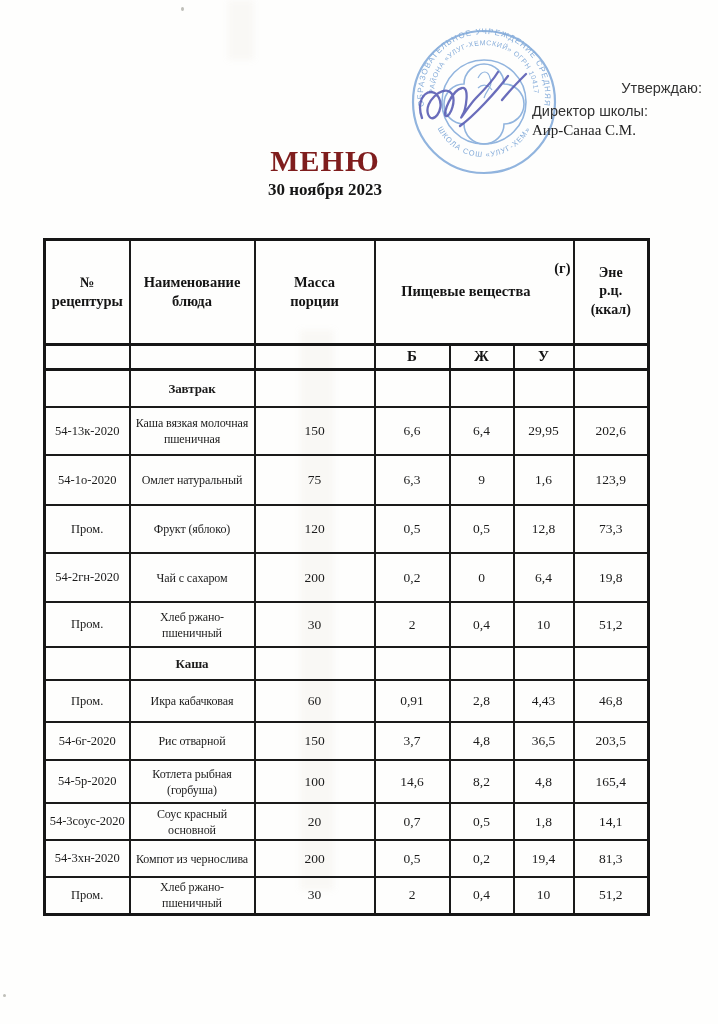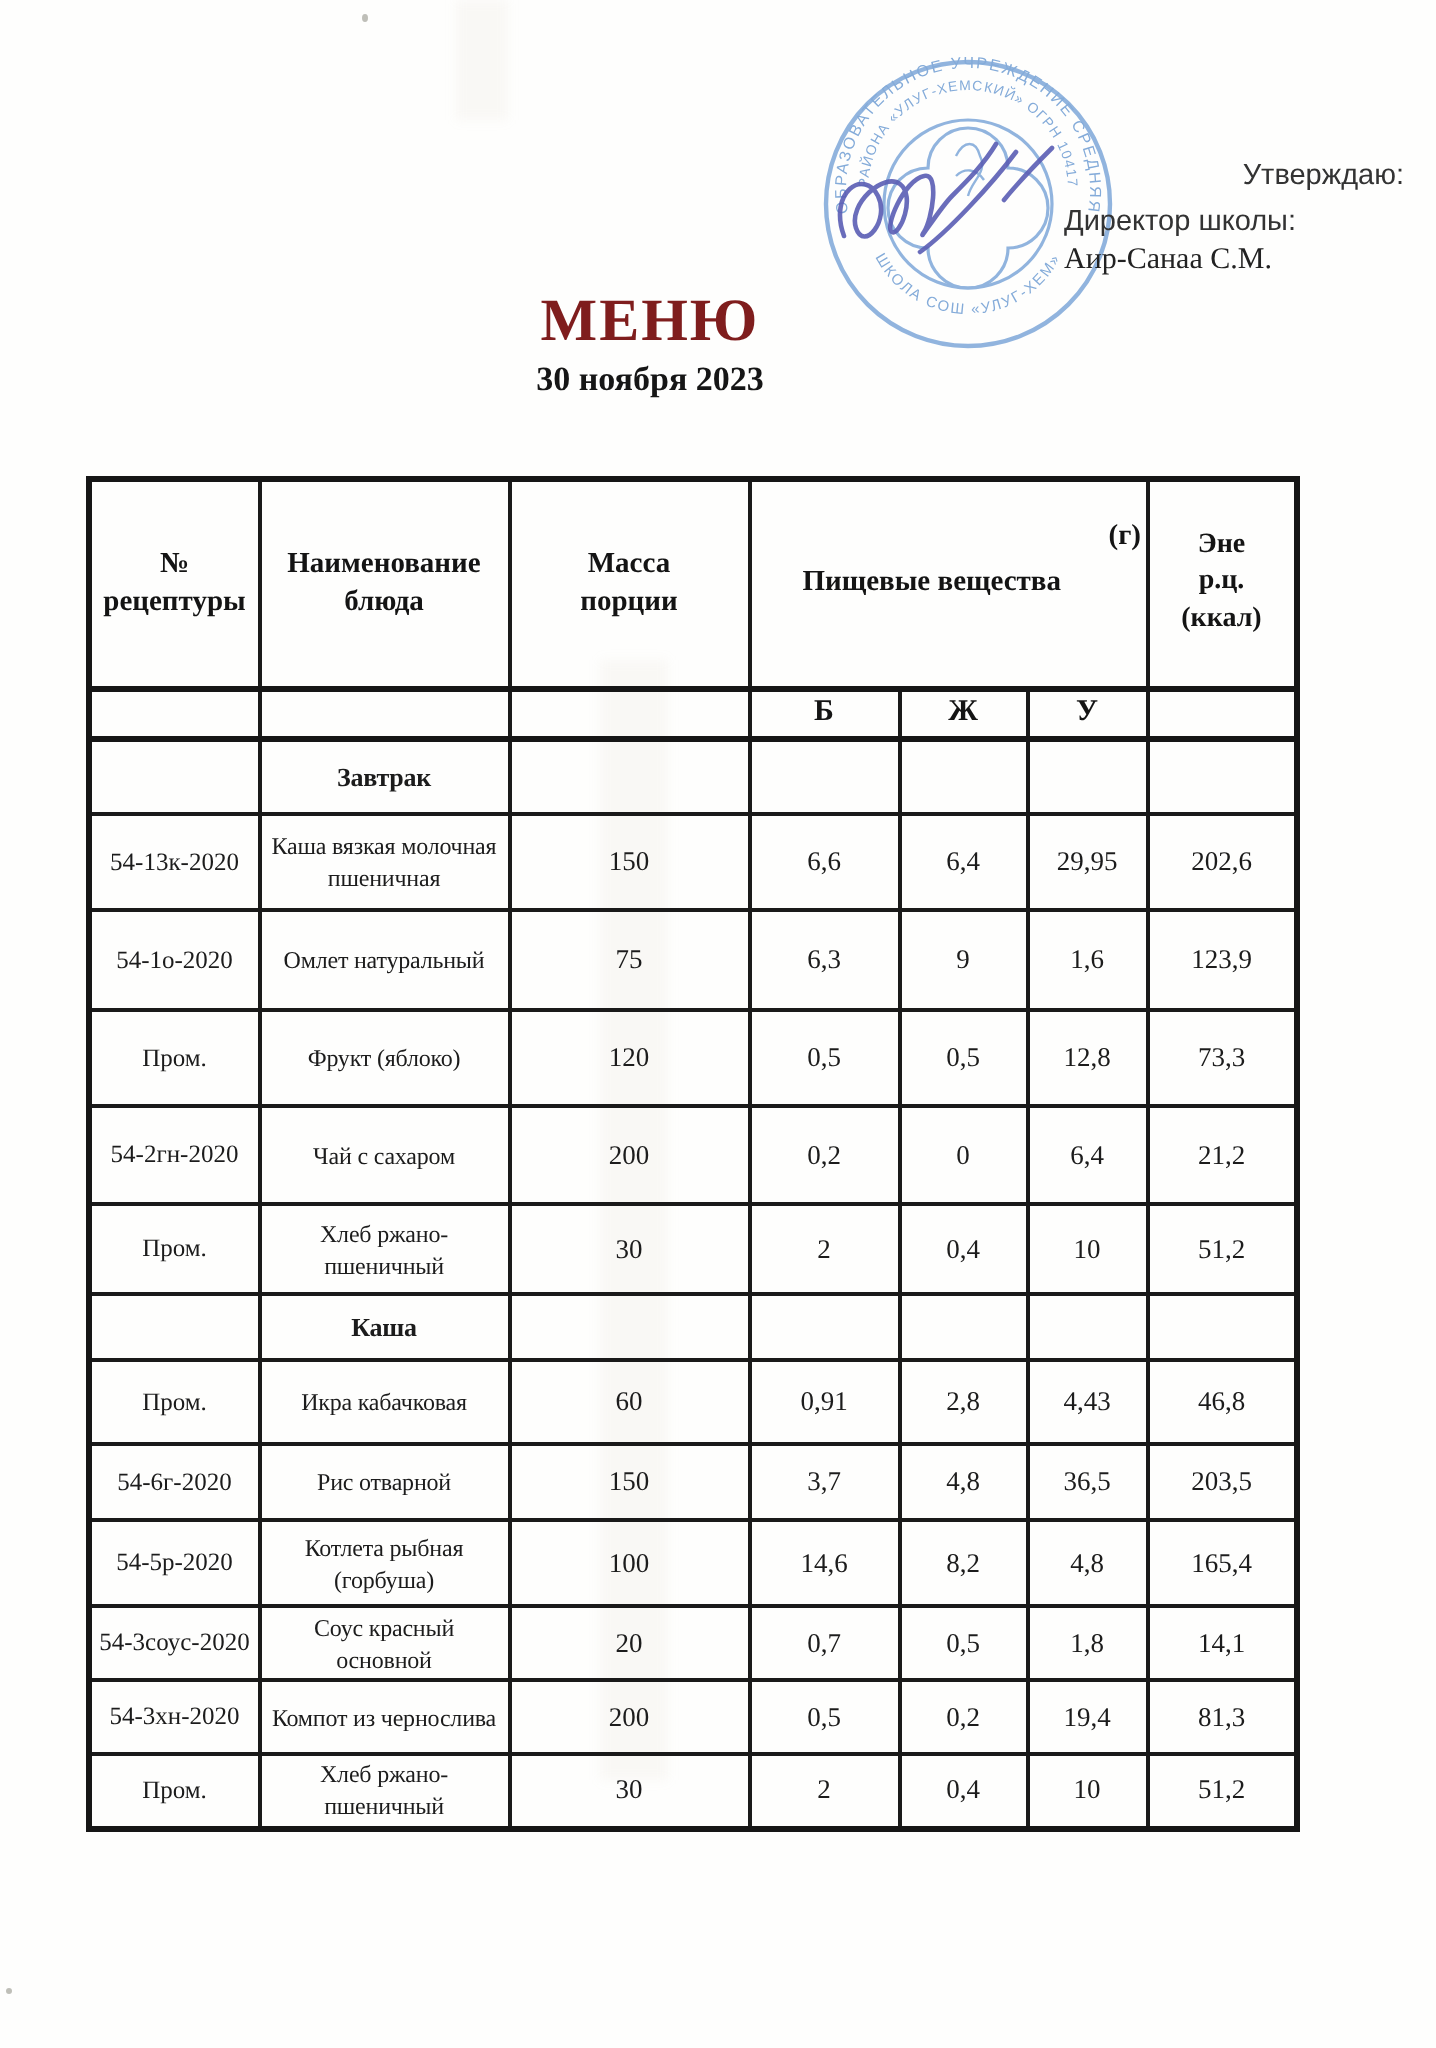--- a/index.html
+++ b/index.html
@@ -180,21 +180,21 @@
           <td>12,8</td>
           <td>73,3</td>
         </tr>
     <tr style="height:49px">
           <td>54-2гн-2020</td>
           <td>Чай с сахаром</td>
           <td>200</td>
           <td>0,2</td>
           <td>0</td>
           <td>6,4</td>
-          <td>21,2</td>
+          <td>19,8</td>
         </tr>
     <tr style="height:45px">
           <td>Пром.</td>
           <td>Хлеб ржано-пшеничный</td>
           <td>30</td>
           <td>2</td>
           <td>0,4</td>
           <td>10</td>
           <td>51,2</td>
         </tr>

